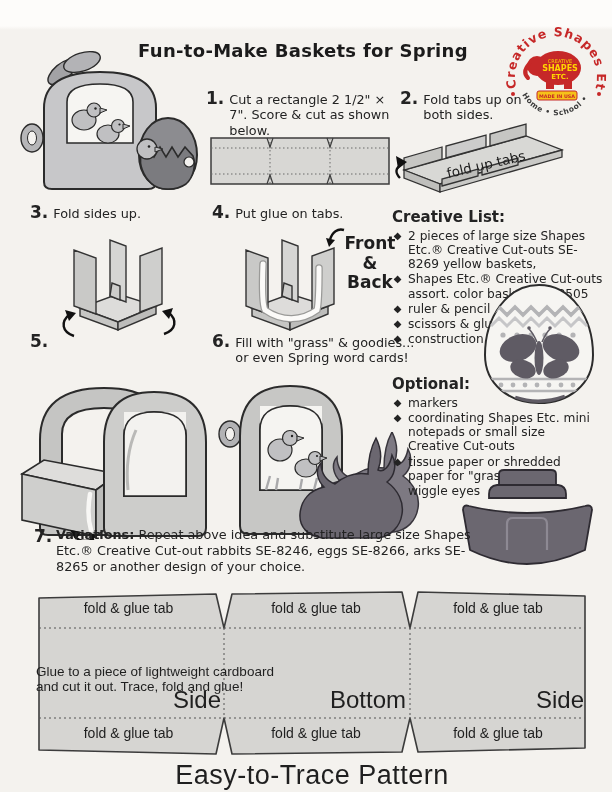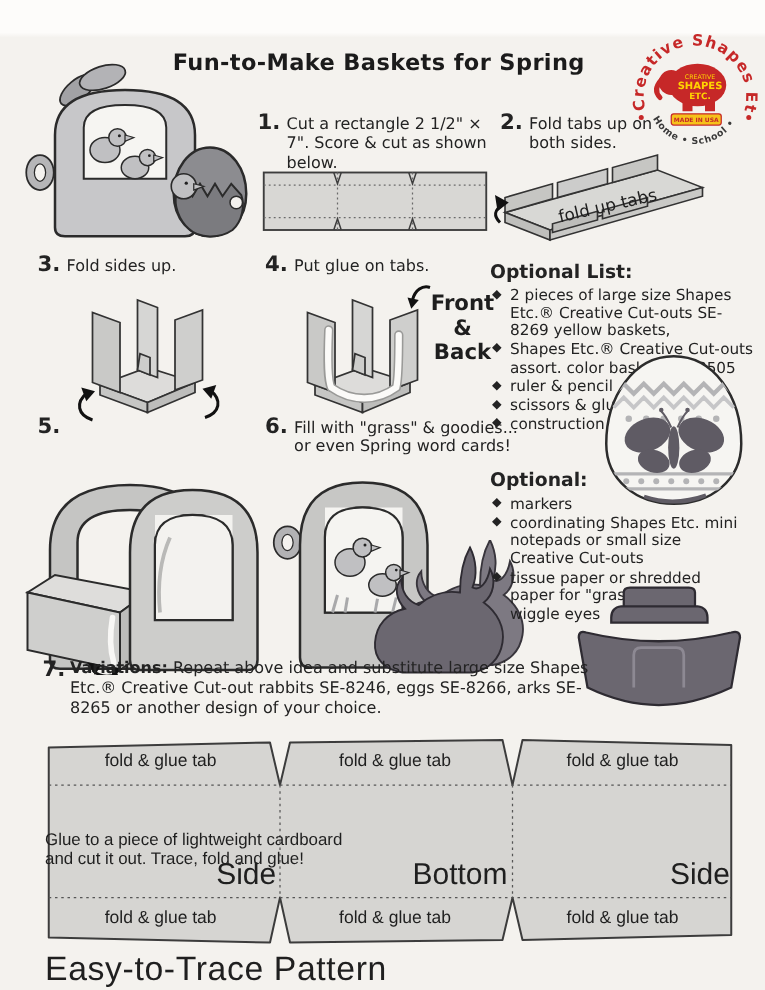--- a/index.html
+++ b/index.html
@@ -20,21 +20,21 @@
   
   .list-head{font-size:15px;font-weight:bold;margin-bottom:3px;}
   .mat-item{display:flex;gap:5px;font-size:12.2px;line-height:1.16;margin-bottom:1px;}
   .bullet{width:11px;flex:0 0 11px;font-size:10px;padding-top:1px;text-align:center;}
   
   .fb-label{font-size:17px;line-height:1.15;font-weight:bold;color:#1e1e1e;}
   
   .pattern{left:36px;top:584px;width:552px;height:176px;font-family:"Liberation Sans",sans-serif;color:#1f1f1f;}
   .pat-row{position:absolute;left:0;width:100%;}
   .pat-cell{position:absolute;text-align:center;font-size:14px;}
-  .pat-title{top:48px;width:100%;font-size:27px;letter-spacing:.5px;}
+  .pat-title{top:48px;text-align:center;width:100%;font-size:27px;letter-spacing:.5px;}
   .pat-line{position:absolute;width:100%;font-size:13.5px;}
   .pat-big{position:absolute;text-align:right;font-size:24px;}
   .footer{left:0;right:24px;top:763px;text-align:right;font-size:11px;color:#2a2a2a;}
   svg{display:block;}
   svg text{font-family:"DejaVu Sans",sans-serif;}
 </style>
 </head>
 <body>
 
 <div class="page">
@@ -183,21 +183,21 @@
   <div class="abs fb-label" style="left:340px;top:234px;width:60px;text-align:center;">
     <span>Front &amp;</span><br>
     <span>Back</span>
   </div>
   <svg class="abs" style="left:318px;top:226px;" width="30" height="26" viewBox="0 0 30 26">
     <path d="M26,4 C20,2 14,6 12,14" stroke="#111" stroke-width="2.4" fill="none"></path>
     <polygon points="8,12 17,14 11,21" fill="#111"></polygon>
   </svg>
 
   <div class="abs" style="left:392px;top:208px;width:212px;">
-    <div class="list-head">Optional List:</div>
+    <div class="list-head">Creative List:</div>
     <div>
 
         <div class="mat-item">
           <span class="bullet">◆</span>
           <span style="max-width:196px;">2 pieces of large size Shapes Etc.® Creative Cut-outs SE-8269 yellow baskets,</span>
         </div>
 
         <div class="mat-item">
           <span class="bullet">◆</span>
           <span style="max-width:196px;">Shapes Etc.® Creative Cut-outs assort. color baskets SE-8505</span>

